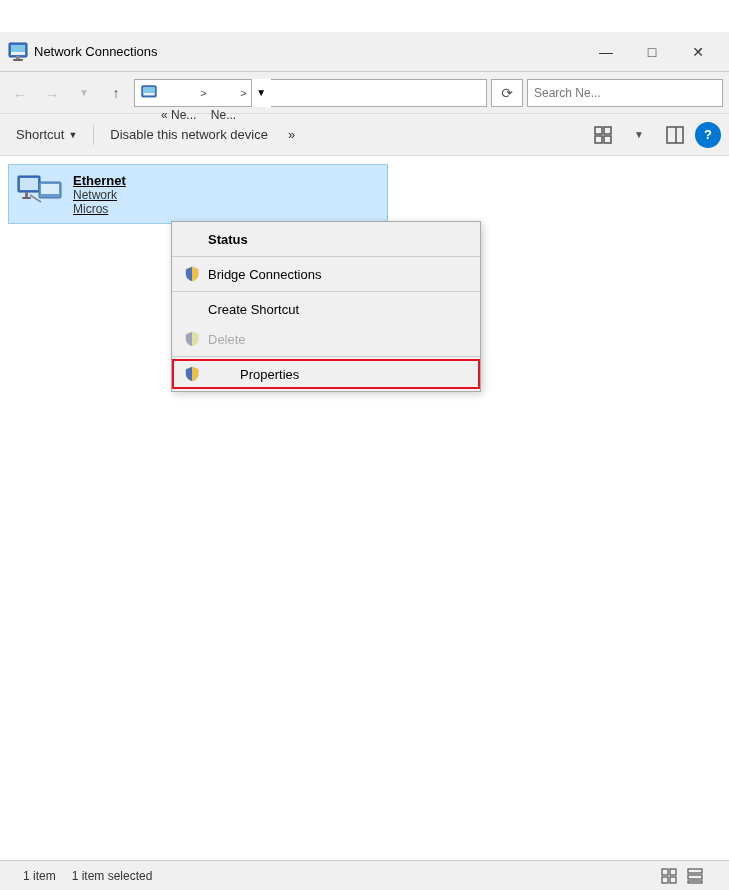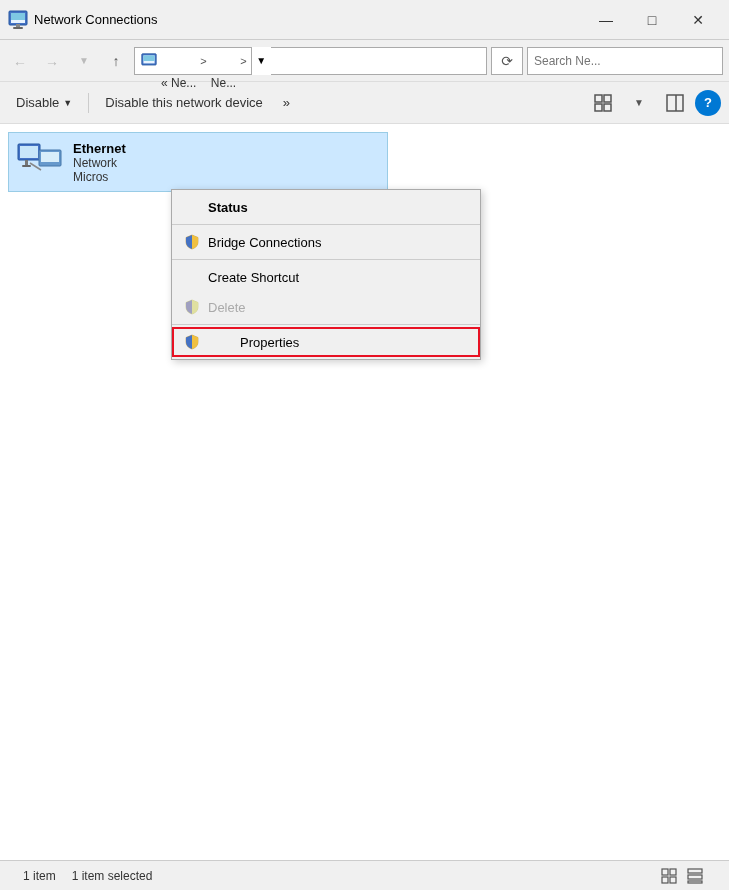--- a/index.html
+++ b/index.html
@@ -14,20 +14,21 @@
     }
 
     
     .title-bar {
       display: flex;
       align-items: center;
       height: 40px;
       background: #f0f0f0;
       padding: 0 8px;
       border-bottom: 1px solid #ccc;
+      margin-top: 32px;
     }
     .title-bar-icon {
       width: 20px;
       height: 20px;
       margin-right: 6px;
       flex-shrink: 0;
     }
     .title-bar-title {
       flex: 1;
       font-size: 13px;
@@ -213,20 +214,21 @@
     .network-item {
       display: flex;
       align-items: center;
       width: 380px;
       height: 60px;
       background: #cce8ff;
       border: 1px solid #99cce6;
       padding: 4px 8px;
       gap: 8px;
       cursor: pointer;
+      text-decoration: underline;
     }
     .network-item-icon {
       width: 48px;
       height: 48px;
       flex-shrink: 0;
     }
     .network-item-info {
       display: flex;
       flex-direction: column;
     }
@@ -356,21 +358,21 @@
     <span class="address-text">Ne...</span>
     <span class="address-chevron">&gt;</span>
     <button class="address-dropdown">▼</button>
   </div>
   <button class="refresh-btn">⟳</button>
   <input class="search-box" placeholder="Search Ne..." type="text" style="">
 </div>
 
 <div class="toolbar">
   <button class="toolbar-btn">
-    <span>Disable</span>
+    <span>Shortcut</span>
     <span style="font-size:9px;">▼</span>
   </button>
   <div class="toolbar-separator"></div>
   <button class="toolbar-btn">
     <span>Disable this network device</span>
   </button>
   <button class="toolbar-btn">
     <span>»</span>
   </button>
   <div class="toolbar-right">

